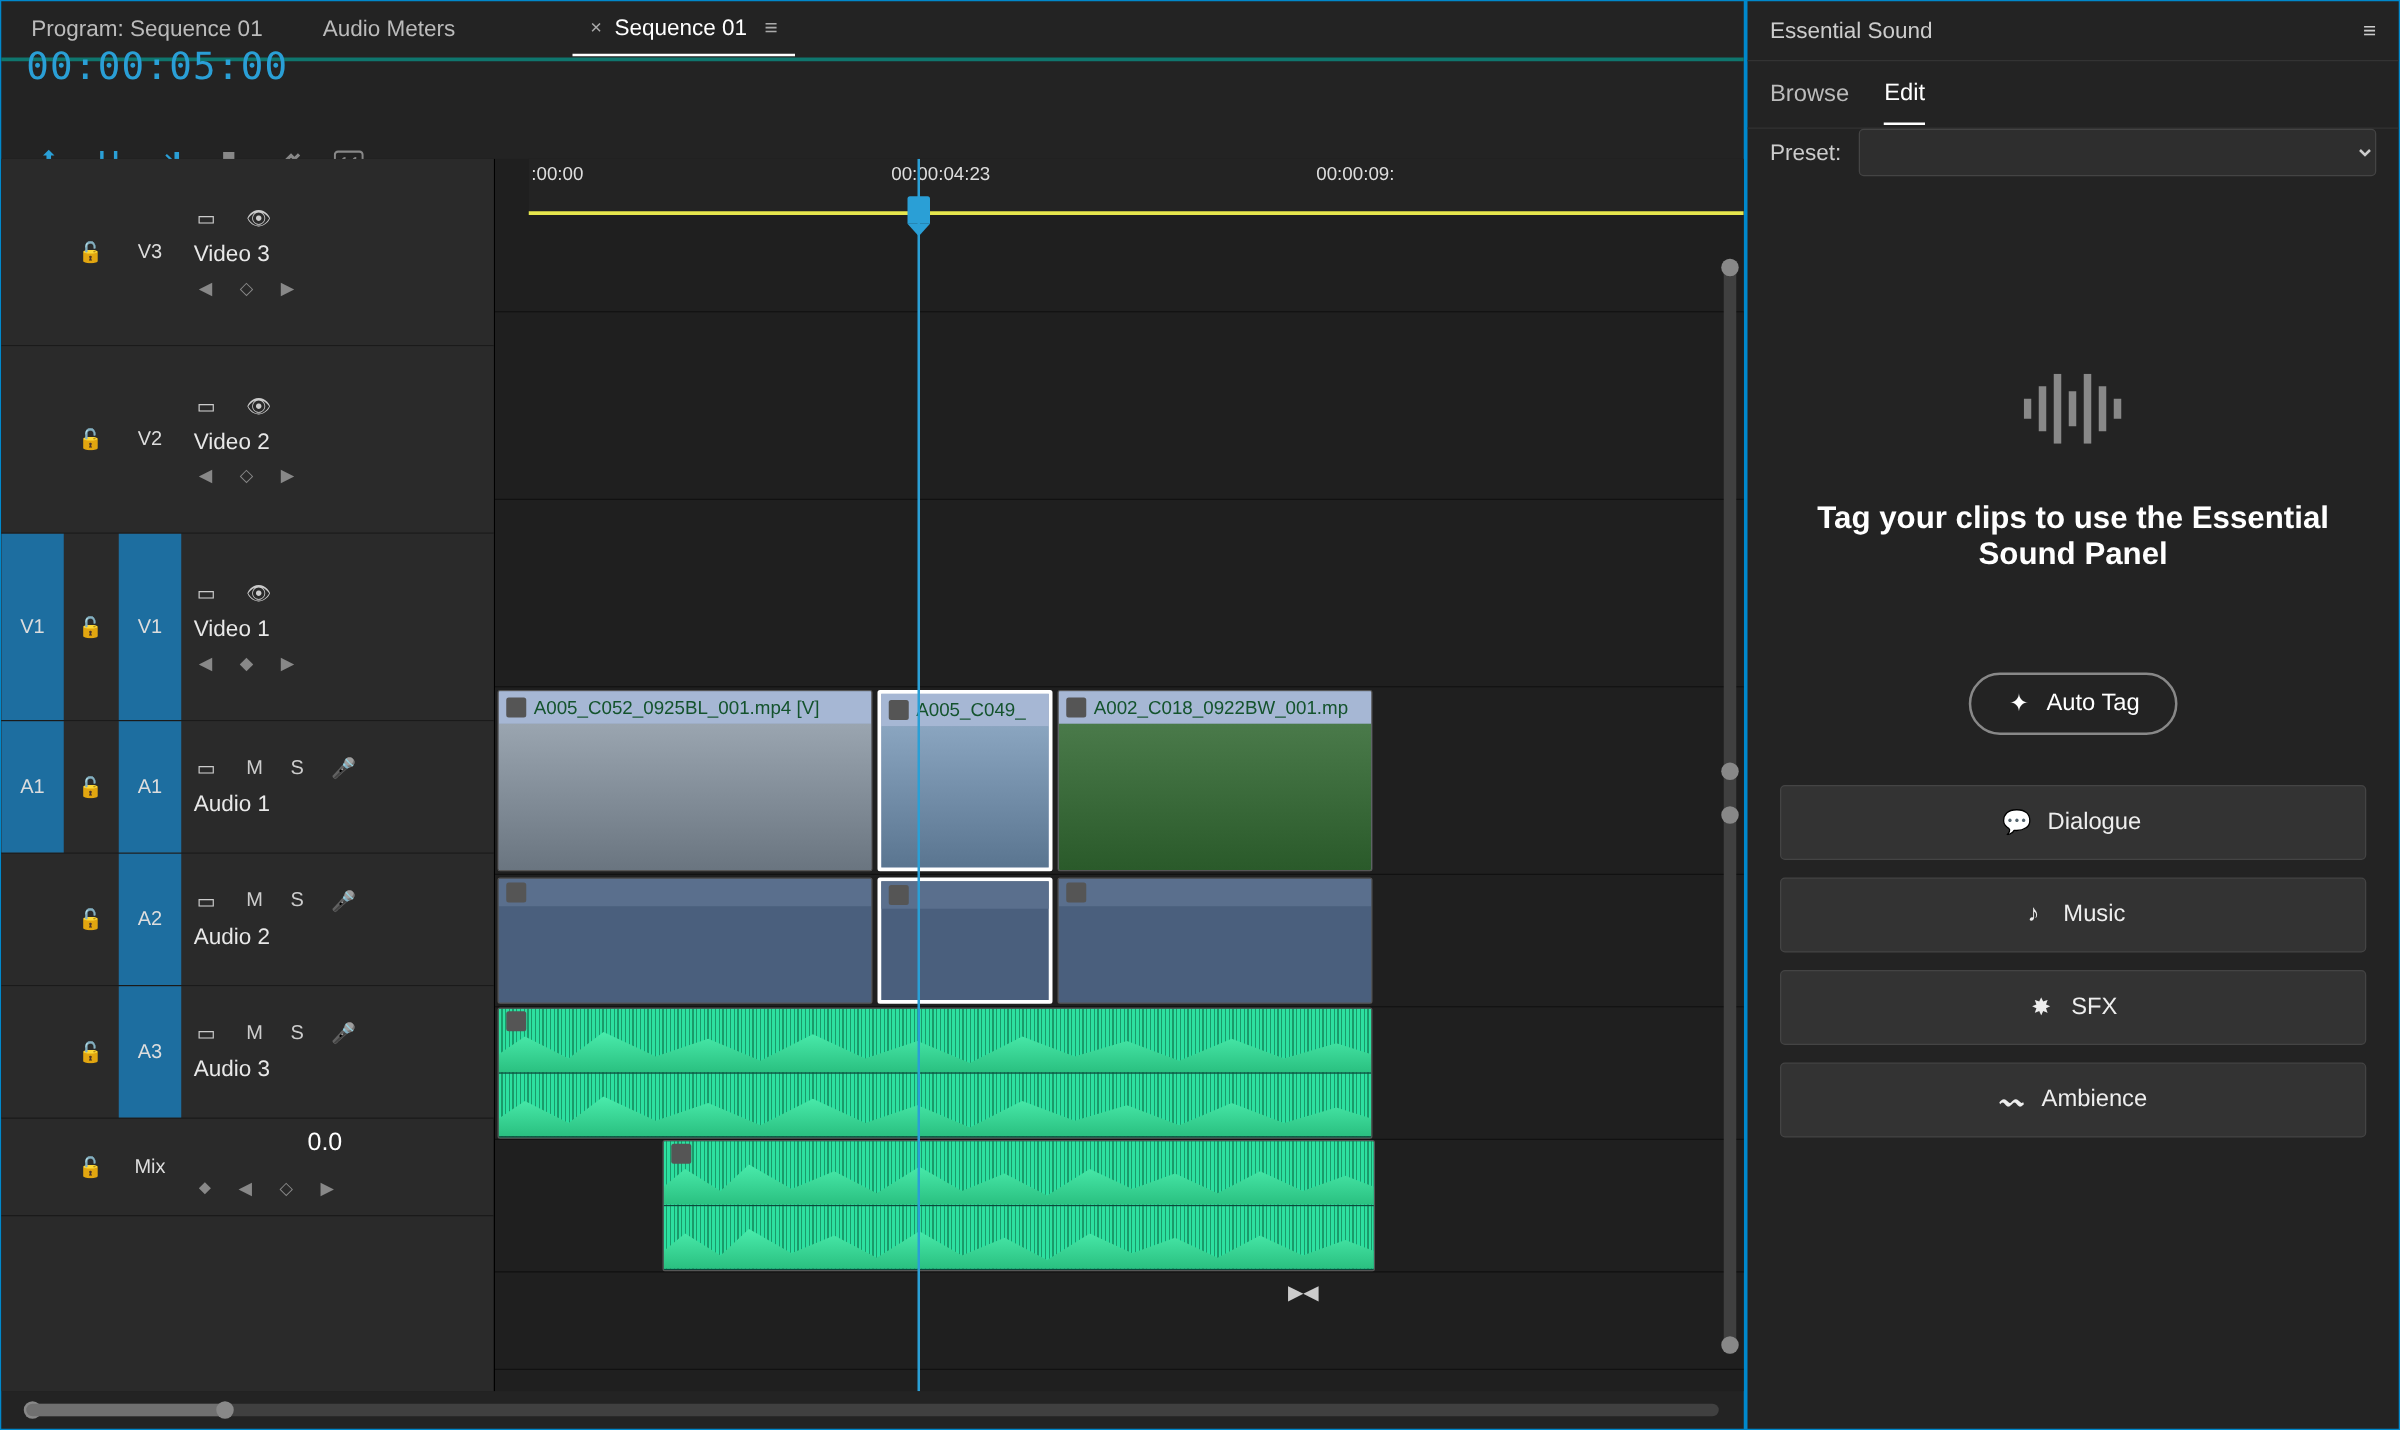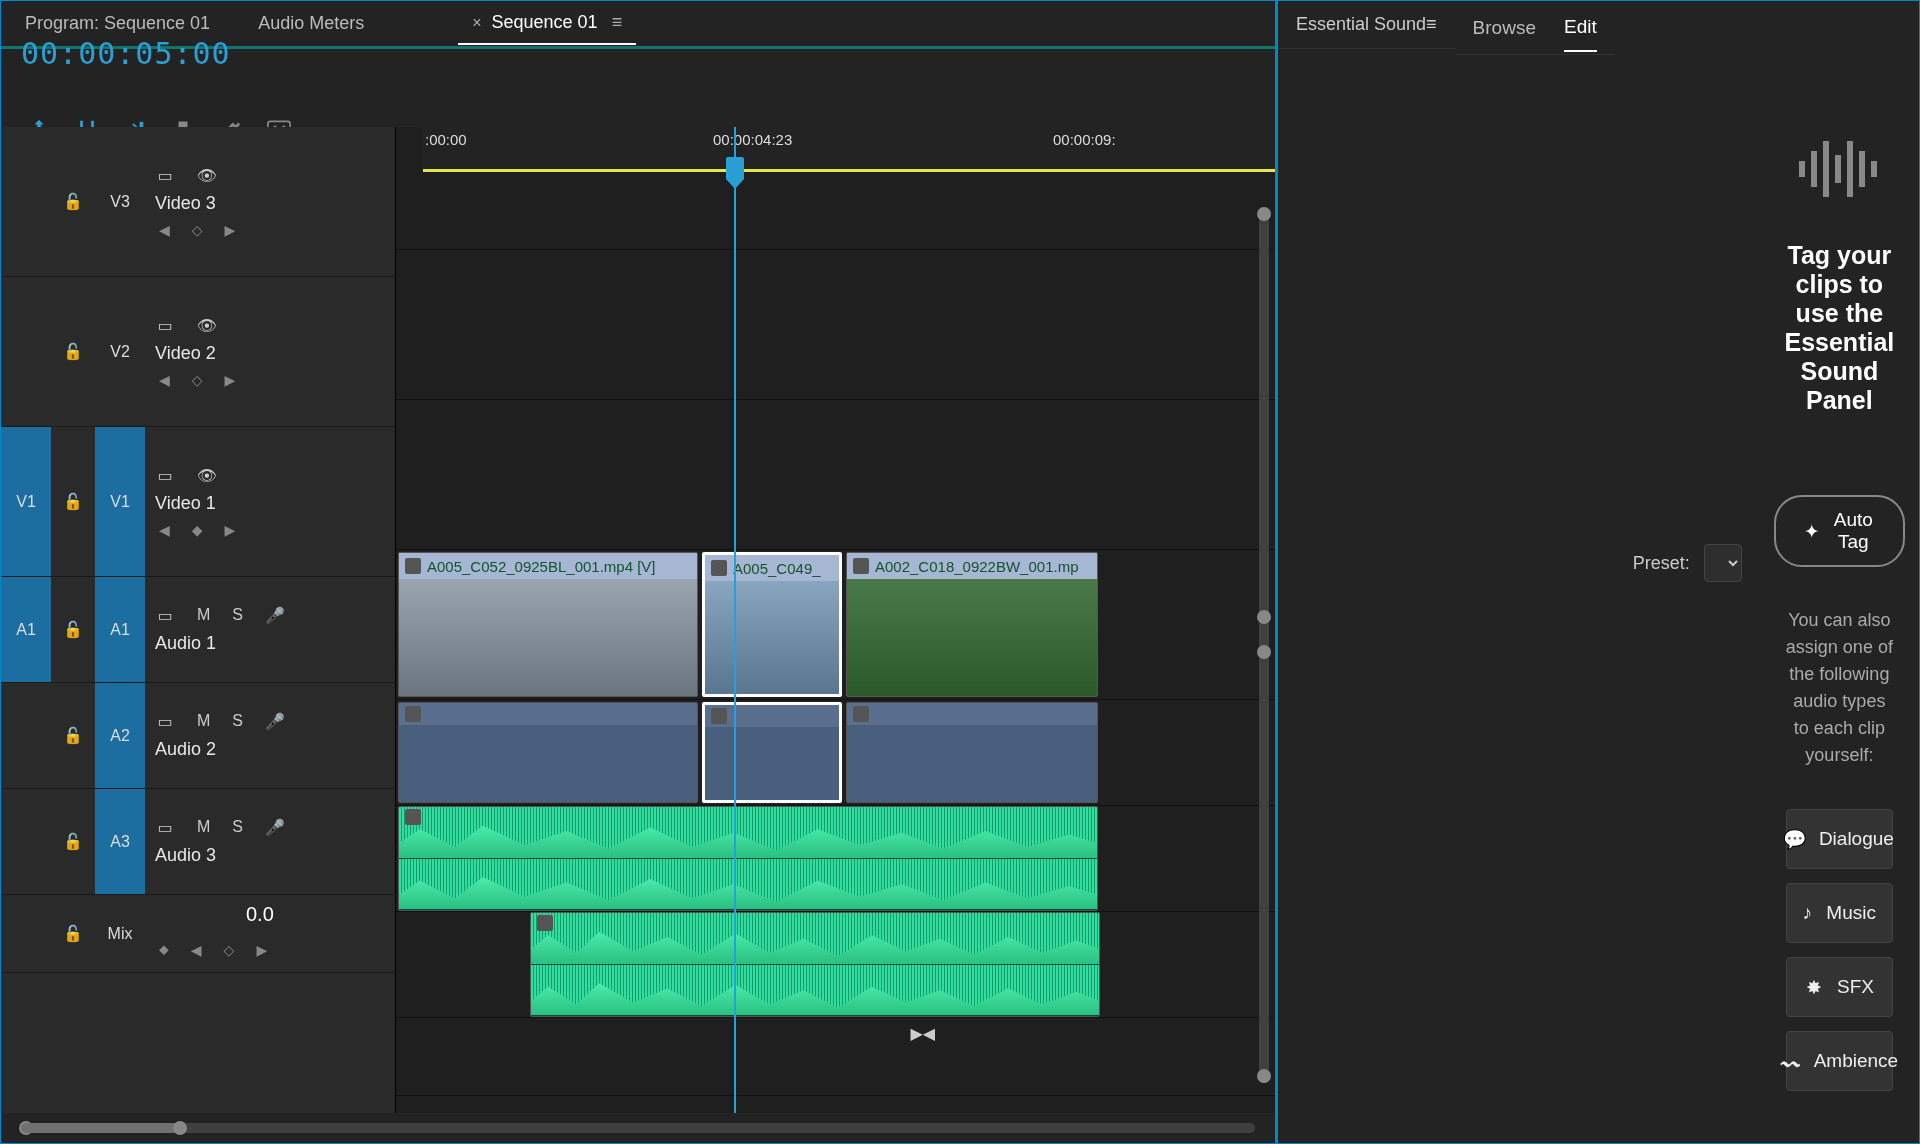--- a/index.html
+++ b/index.html
@@ -1,19 +1,19 @@
 <!DOCTYPE html>
 <html><head>
 <meta charset="utf-8">
 <style>
 * { margin: 0; padding: 0; box-sizing: border-box; font-family: -apple-system, "Segoe UI", sans-serif; }
 body { background: #1a1a1a; color: #ccc; height: 1144px; width: 1920px; overflow: hidden; }
 .app { display: flex; height: 100%; }
 .left-panel { flex: 1; background: #232323; display: flex; flex-direction: column; border: 1px solid #0088cc; }
-.right-panel { width: 644px; background: #232323; display: flex; flex-direction: row; border: 1px solid #0088cc; border-left: 2px solid #0088cc; }
+.right-panel { width: 524px; background: #232323; display: flex; flex-direction: column; border: 1px solid #0088cc; border-left: 2px solid #0088cc; }
 
 
 .tabs-row { display: flex; align-items: center; height: 48px; border-bottom: 3px solid #0f766e; padding: 0 10px; gap: 20px; font-size: 18px; }
 .tab-item { padding: 10px 14px; color: #bbb; cursor: pointer; }
 .tab-active { border-bottom: 2px solid #fff; color: #fff; display: flex; align-items: center; gap: 10px; }
 .tab-close { font-size: 16px; color: #aaa; }
 .tab-menu { color: #aaa; margin-left: 4px; }
 
 
 .toolbar-row { display: flex; align-items: center; height: 78px; position: relative; padding-left: 20px; }
@@ -395,21 +395,20 @@
           <rect x="48" y="0" width="6" height="56"></rect>
             <rect x="60" y="10" width="6" height="36"></rect>
           <rect x="72" y="20" width="6" height="16"></rect>
         </svg>
       </div>
       <div class="rp-tagline">Tag your clips to use the Essential Sound Panel</div>
       <button class="autotag-btn">
         <span class="ico">✦</span>
         <span>Auto Tag</span>
       </button>
-      <div class="rp-subtext">You can also assign one of the following audio types to each clip yourself:</div>
       <button class="type-btn">
           <span class="ico">💬</span>
           <span>Dialogue</span>
         </button>
       <button class="type-btn">
           <span class="ico">♪</span>
           <span>Music</span>
         </button>
       <button class="type-btn">
           <span class="ico">✸</span>

